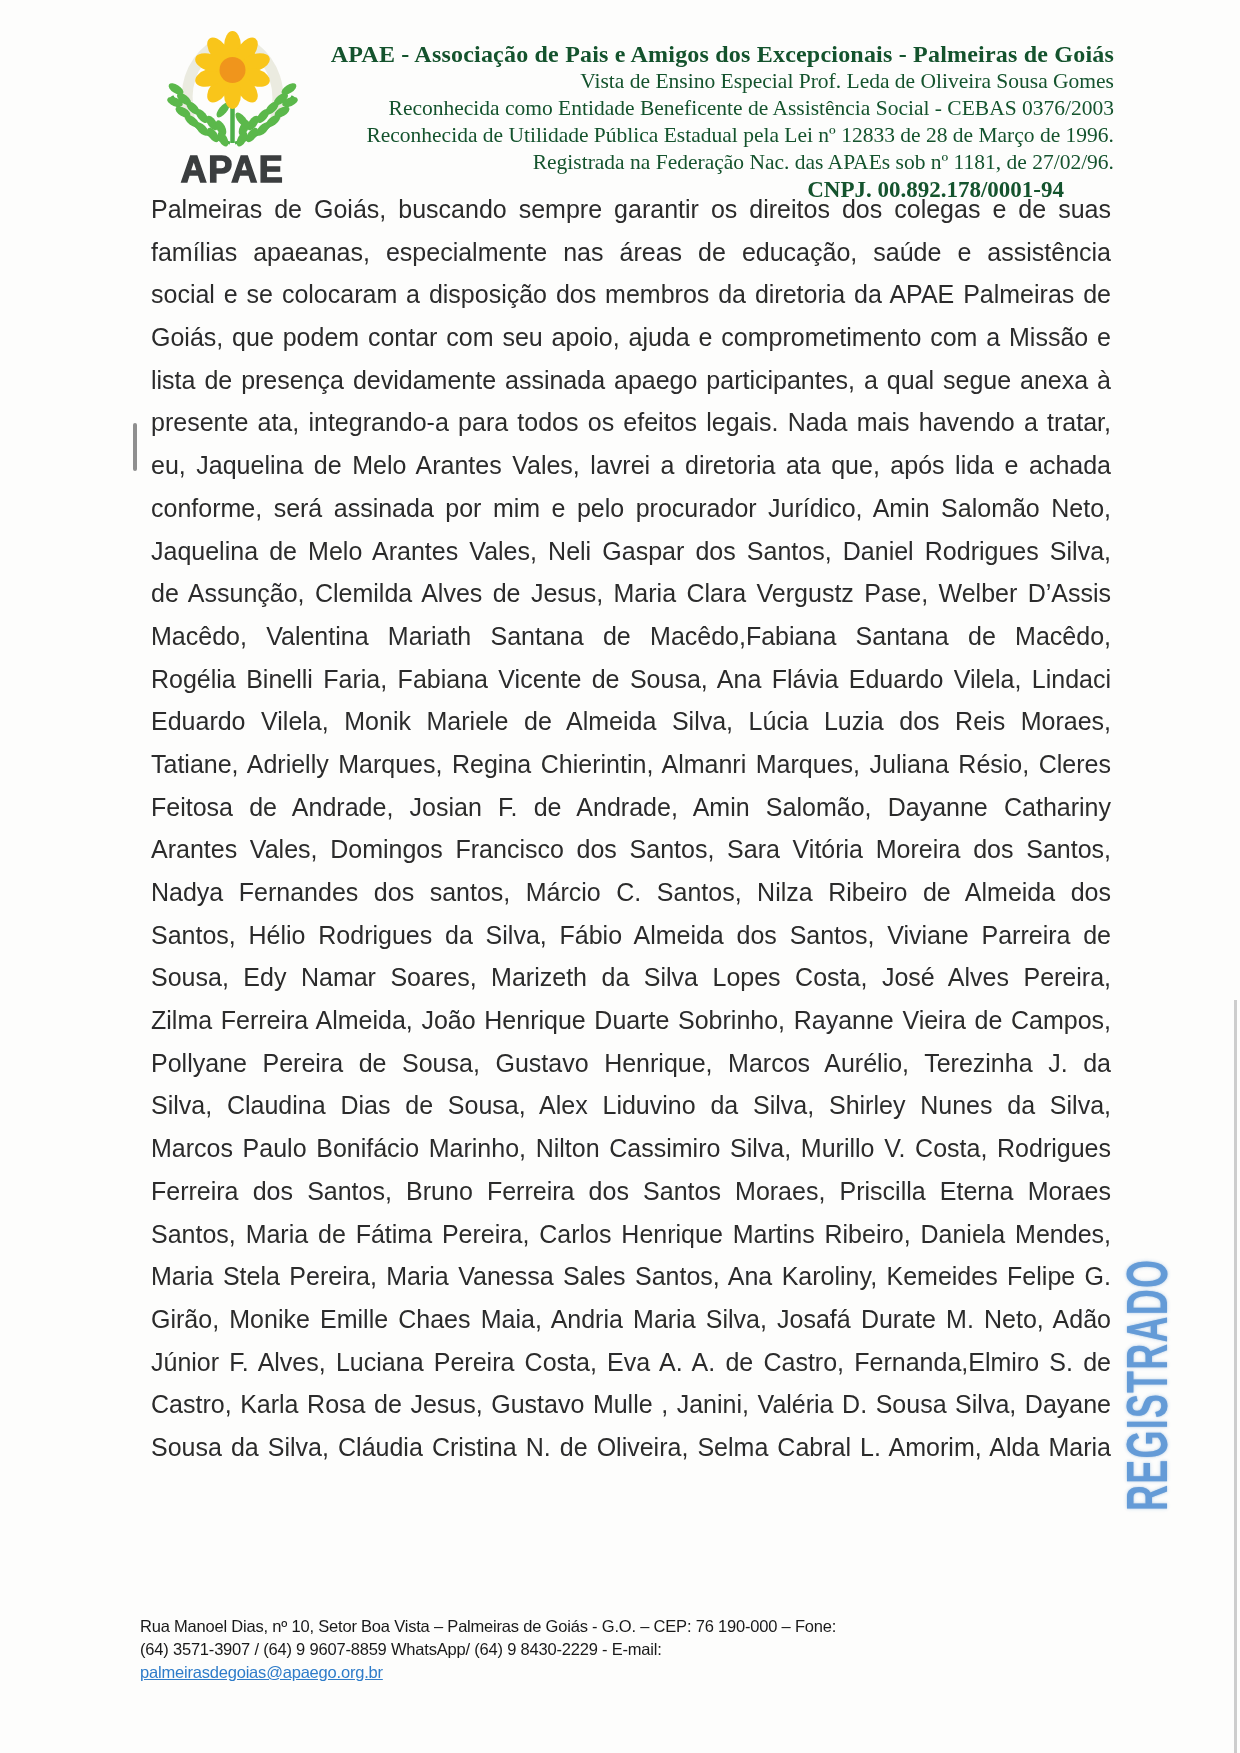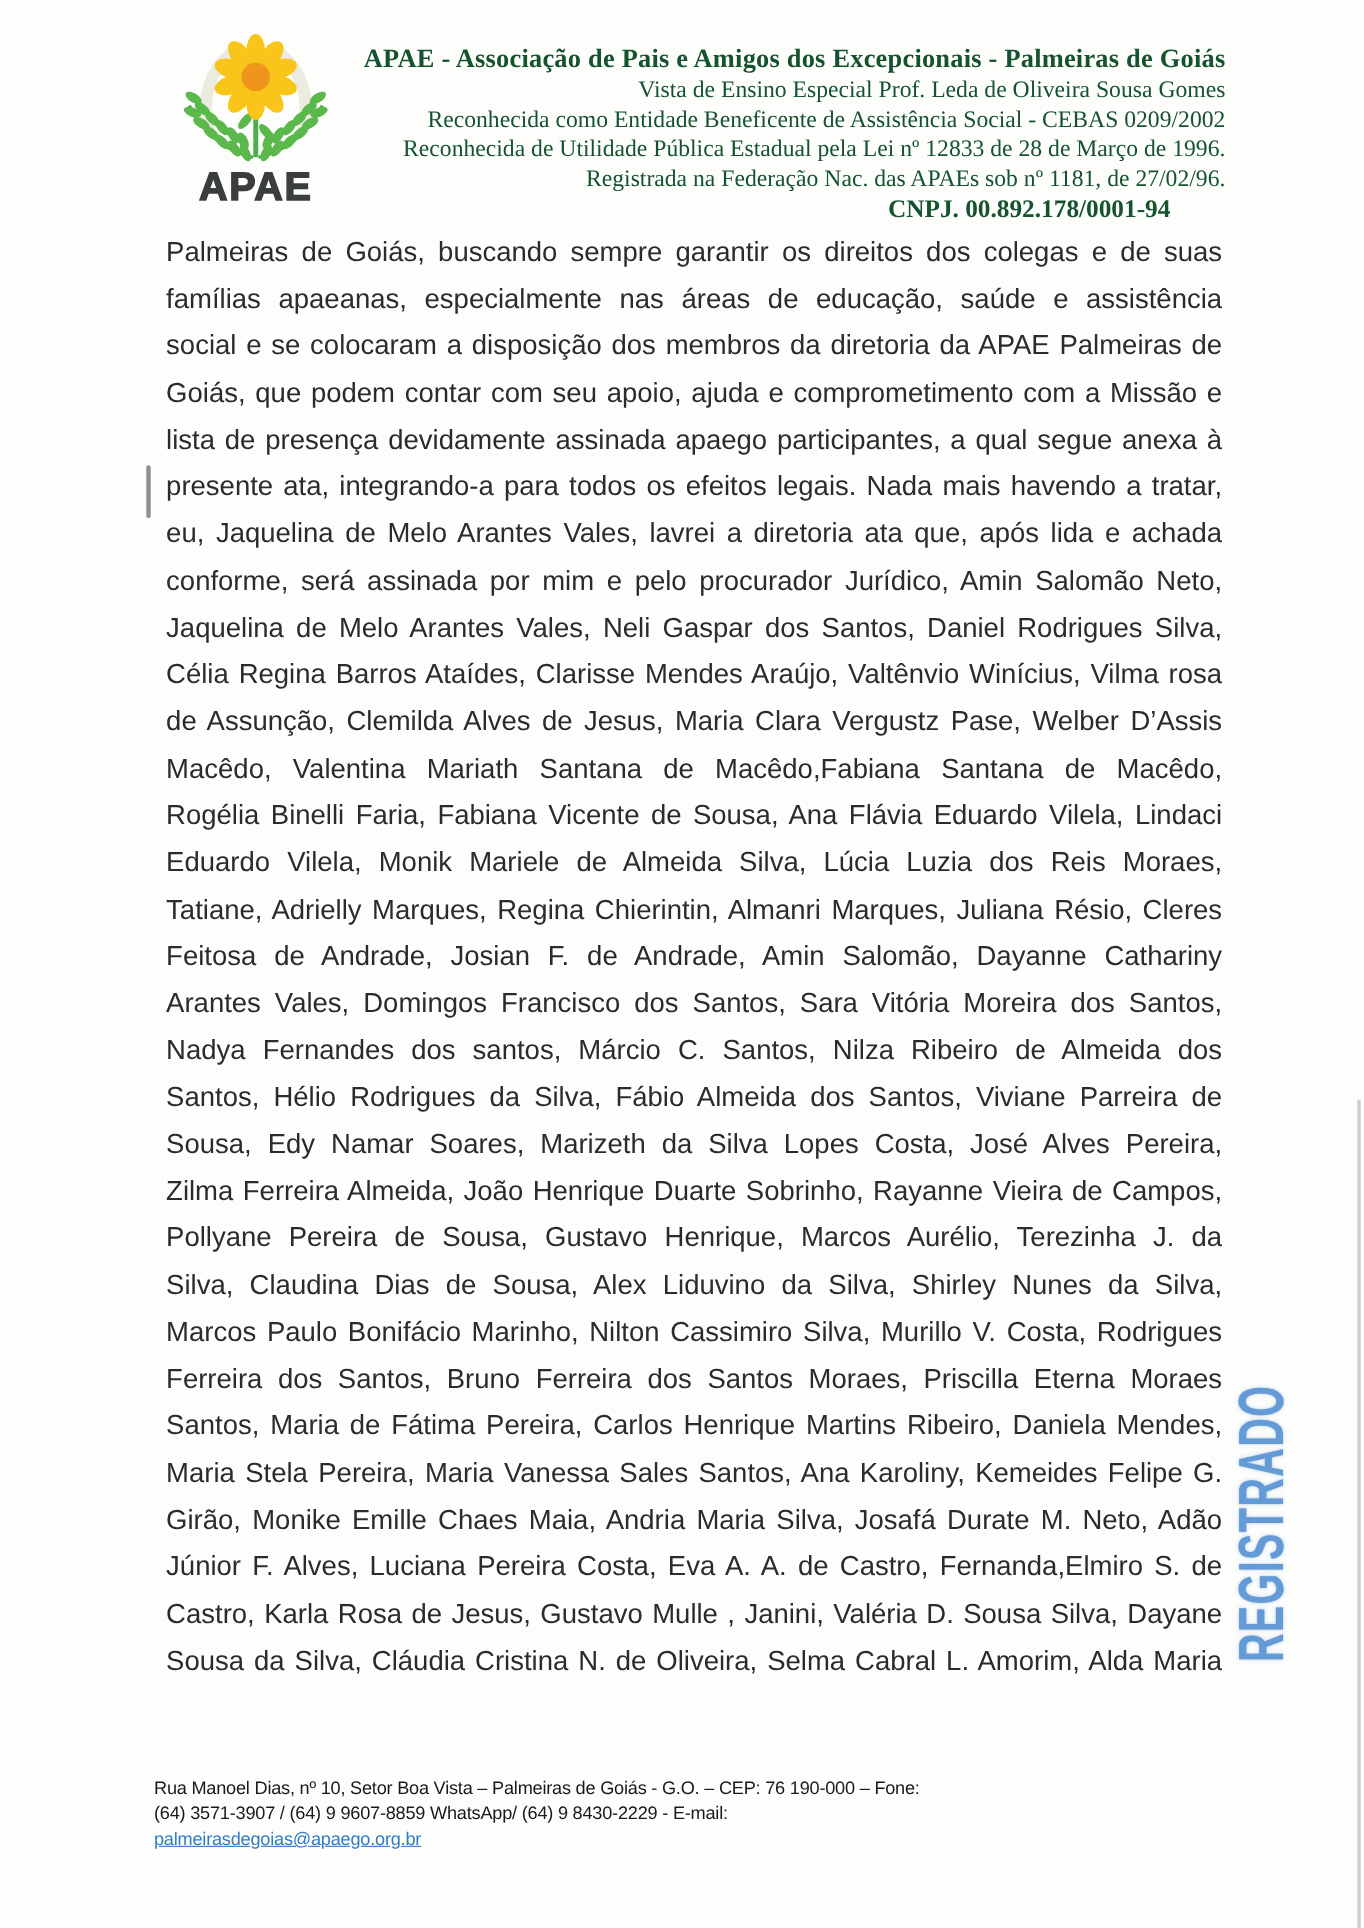--- a/index.html
+++ b/index.html
@@ -14,21 +14,21 @@
   .logo-wrap { position:absolute; left:155px; top:30px; width:155px; height:160px; }
   .header-lines {
     position:absolute; top:41px; right:126px; left:300px;
     text-align:right; font-family:"Liberation Serif", serif; color:#14532d;
   }
   .hl { font-size:21.5px; line-height:27px; white-space:nowrap; }
   .hl.l0 { font-size:24px; font-weight:bold; letter-spacing:0.2px; }
   .hl.l5 { font-size:23px; font-weight:bold; padding-right:50px; }
 
   
-  .body-text { position:absolute; left:151px; top:208px; width:960px; }
+  .body-text { position:absolute; left:151px; top:188px; width:960px; }
   .body-line {
     height:42.7px; line-height:42.7px; font-size:25px;
     text-align:justify; text-align-last:justify; color:#2b2b2b;
     overflow:visible; white-space:normal;
   }
 
   
   .stamp-wrap {
     position:absolute; left:947px; top:1345px; width:400px; height:84px;
     transform:rotate(-90deg); pointer-events:none;
@@ -117,21 +117,21 @@
         </g>
       </g>
 
       <text x="77.5" y="152" text-anchor="middle" font-family="Liberation Sans, sans-serif" font-size="36" font-weight="bold" letter-spacing="1.5" fill="#3b3e3f" stroke="#3b3e3f" stroke-width="1.4">APAE</text>
     </svg>
   </div>
 
   <div class="header-lines">
     <div class="hl l0">APAE - Associação de Pais e Amigos dos Excepcionais - Palmeiras de Goiás</div>
     <div class="hl l1">Vista de Ensino Especial Prof. Leda de Oliveira Sousa Gomes</div>
-    <div class="hl l2">Reconhecida como Entidade Beneficente de Assistência Social - CEBAS 0209/2002</div>
+    <div class="hl l2">Reconhecida como Entidade Beneficente de Assistência Social - CEBAS 0376/2003</div>
     <div class="hl l3">Reconhecida de Utilidade Pública Estadual pela Lei nº 12833 de 28 de Março de 1996.</div>
     <div class="hl l4">Registrada na Federação Nac. das APAEs sob nº 1181, de 27/02/96.</div>
     <div class="hl l5">CNPJ. 00.892.178/0001-94</div>
   </div>
 
   <div class="body-text">
 
       <div class="body-line">Palmeiras de Goiás, buscando sempre garantir os direitos dos colegas e de suas</div>
 
       <div class="body-line">famílias apaeanas, especialmente nas áreas de educação, saúde e assistência</div>
@@ -144,21 +144,20 @@
       <div class="body-line">lista de presença devidamente assinada apaego participantes, a qual segue anexa à</div>
 
       <div class="body-line">presente ata, integrando-a para todos os efeitos legais. Nada mais havendo a tratar,</div>
 
       <div class="body-line">eu, Jaquelina de Melo Arantes Vales, lavrei a diretoria ata que, após lida e achada</div>
 
       <div class="body-line">conforme, será assinada por mim e pelo procurador Jurídico, Amin Salomão Neto,</div>
 
       <div class="body-line">Jaquelina de Melo Arantes Vales, Neli Gaspar dos Santos, Daniel Rodrigues Silva,</div>
 
-      <div class="body-line">Célia Regina Barros Ataídes, Clarisse Mendes Araújo, Valtênvio Winícius, Vilma rosa</div>
 
       <div class="body-line">de Assunção, Clemilda Alves de Jesus, Maria Clara Vergustz Pase, Welber D’Assis</div>
 
       <div class="body-line">Macêdo, Valentina Mariath Santana de Macêdo,Fabiana Santana de Macêdo,</div>
 
       <div class="body-line">Rogélia Binelli Faria, Fabiana Vicente de Sousa, Ana Flávia Eduardo Vilela, Lindaci</div>
 
       <div class="body-line">Eduardo Vilela, Monik Mariele de Almeida Silva, Lúcia Luzia dos Reis Moraes,</div>
 
       <div class="body-line">Tatiane, Adrielly Marques, Regina Chierintin, Almanri Marques, Juliana Résio, Cleres</div>

